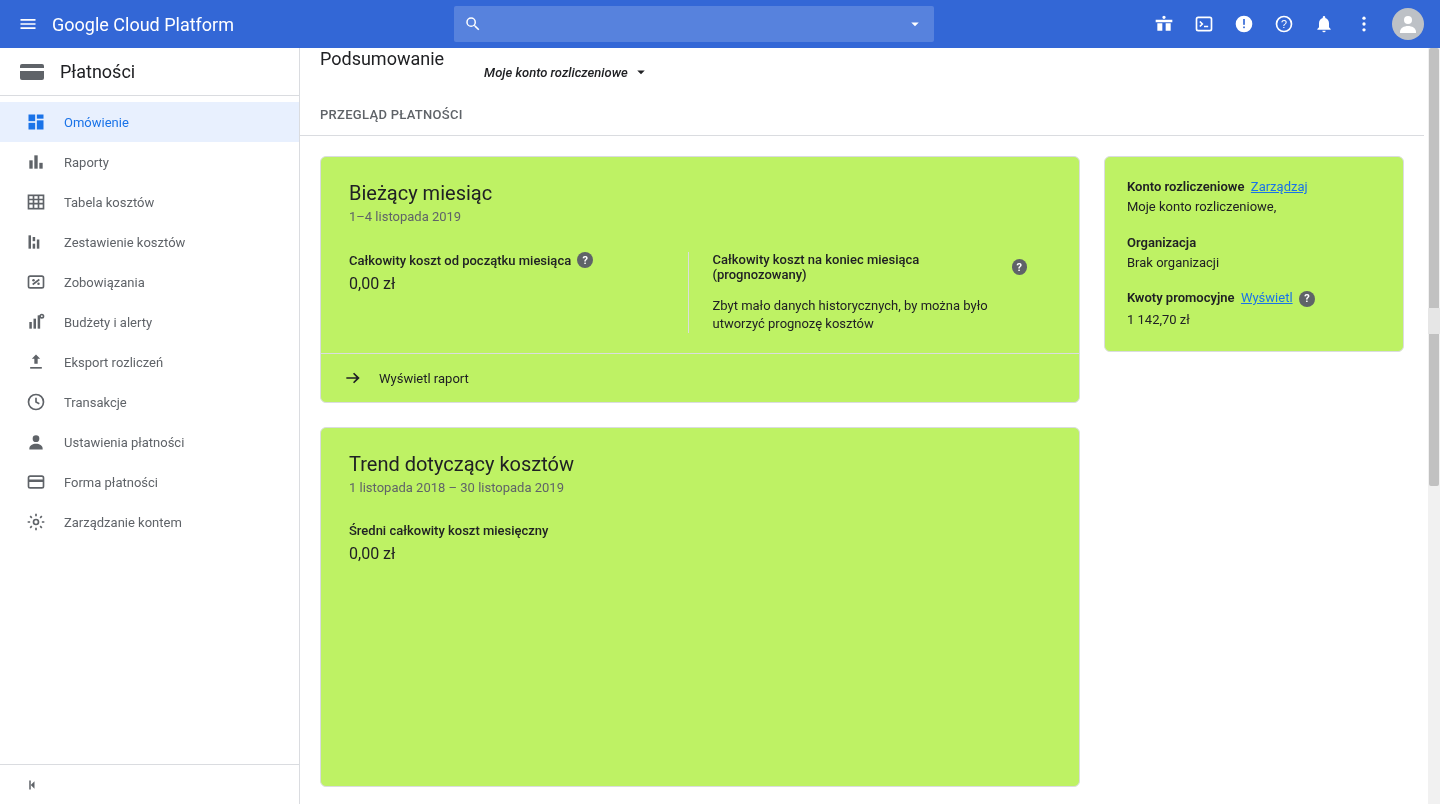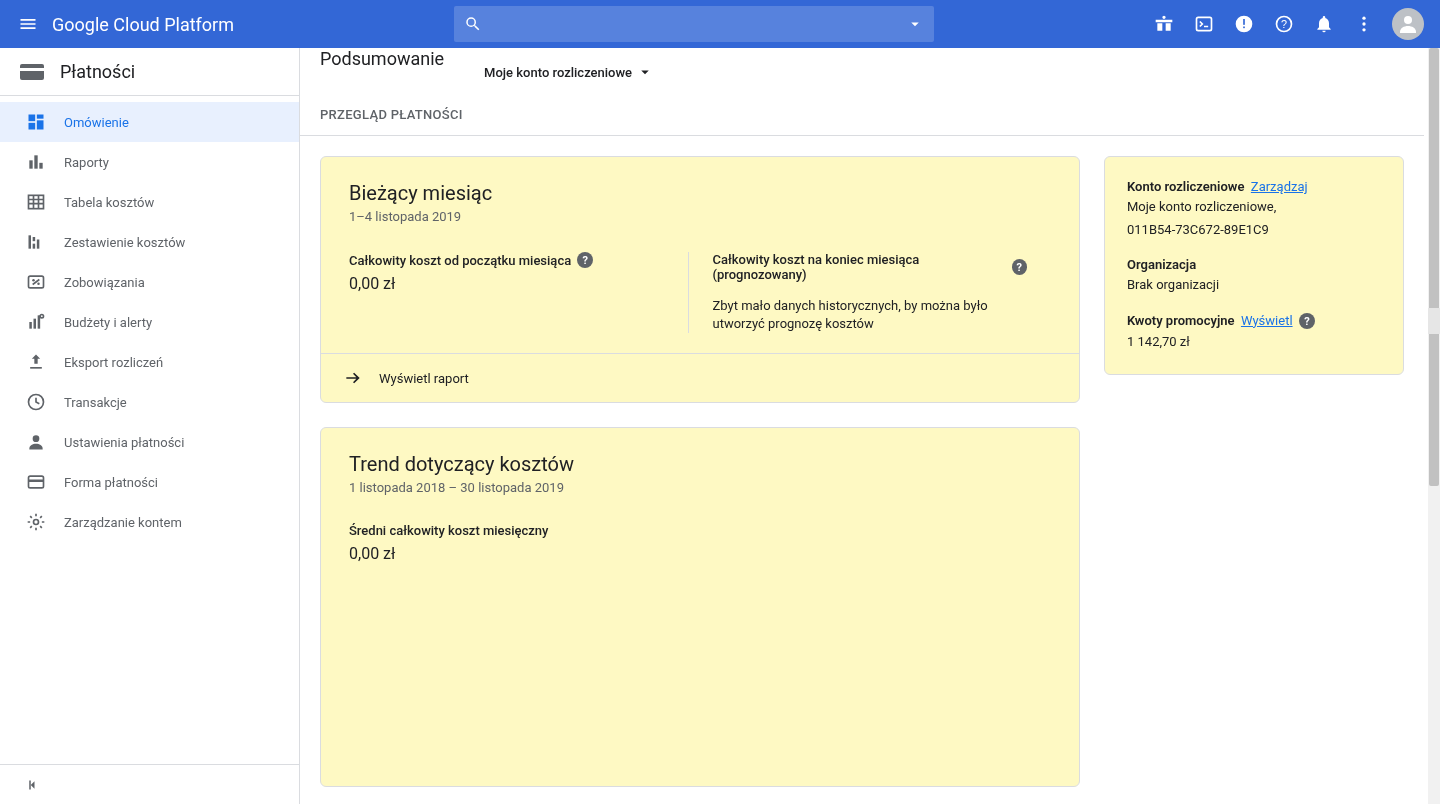--- a/index.html
+++ b/index.html
@@ -31,28 +31,28 @@
   .nav-item{height:40px;display:flex;align-items:center;padding:0 12px 0 24px;color:var(--muted);cursor:pointer;font-size:13px;}
   .nav-item .mi{width:24px;display:flex;justify-content:center;margin-right:16px;color:var(--muted);}
   .nav-item.active{background:var(--hover-blue);color:var(--blue);}
   .nav-item.active .mi{color:var(--blue);}
   .sidebar-footer{height:40px;border-top:1px solid var(--border);display:flex;align-items:center;padding-left:24px;color:var(--muted);}
   
   .main{flex:1;overflow:auto;position:relative;border-right:16px solid transparent;}
   .main::-webkit-scrollbar{width:12px;}
   .page-header{height:48px;display:flex;padding:0 20px;}
   .page-title{font-size:18px;color:var(--text);margin-right:40px;}
-  .acct-picker{display:flex;align-items:center;font-size:13px;color:var(--text);cursor:pointer;font-weight:500;}
+  .acct-picker{display:flex;align-items:center;font-size:13px;color:var(--text);cursor:pointer;font-weight:500;font-style:italic;}
   .tabs{display:flex;border-bottom:1px solid var(--border);padding:0 20px;height:40px;}
   .tab{margin-right:32px;display:flex;align-items:center;font-size:13px;font-weight:500;color:var(--muted);letter-spacing:.3px;cursor:pointer;border-bottom:2px solid transparent;text-transform:uppercase;}
   .tab.active{color:var(--blue);border-bottom-color:var(--blue);}
   .content{padding:20px;display:flex;align-items:flex-start;}
   .col-main{flex:1;max-width:800px;}
   .col-side{width:300px;margin-left:24px;}
-  .card{border:1px solid var(--border);border-radius:6px;background:#fef9c3;margin-bottom:24px;}
+  .card{border:1px solid var(--border);border-radius:6px;background:#bef264;margin-bottom:24px;}
   .card-body{padding:24px 28px 20px;}
   .card-title{font-size:20px;font-weight:400;color:var(--text);}
   .card-sub{font-size:13px;color:var(--muted);margin-top:4px;}
   .metric-row{display:flex;margin-top:28px;}
   .metric{flex:1;padding-right:24px;}
   .metric+.metric{border-left:1px solid var(--border);padding-left:24px;}
   .metric-label{font-size:13px;font-weight:500;color:var(--text);display:flex;align-items:center;gap:6px;}
   .metric-value{font-size:16px;color:var(--text);margin-top:6px;}
   .metric-note{font-size:13px;color:var(--text);margin-top:15px;line-height:1.4;}
   .card-action{border-top:1px solid var(--border);padding:14px 22px;display:flex;align-items:center;cursor:pointer;font-size:13px;color:var(--text);}
@@ -323,21 +323,20 @@
         </div>
       </div>
 
       <div class="col-side">
         <div class="card">
           <div class="side-block">
             <div class="side-group">
               <span class="side-label">Konto rozliczeniowe</span>
               &nbsp;<a class="link">Zarządzaj</a>
               <div class="side-text">Moje konto rozliczeniowe,</div>
-              <div class="side-text">011B54-73C672-89E1C9</div>
             </div>
             <div class="side-group">
               <div class="side-label">Organizacja</div>
               <div class="side-text">Brak organizacji</div>
             </div>
             <div class="side-group" style="margin-bottom:0">
               <span class="side-label">Kwoty promocyjne</span>
               &nbsp;<a class="link">Wyświetl</a>
               &nbsp;<span class="help-ico">?</span>
               <div class="side-text">1 142,70 zł</div>

